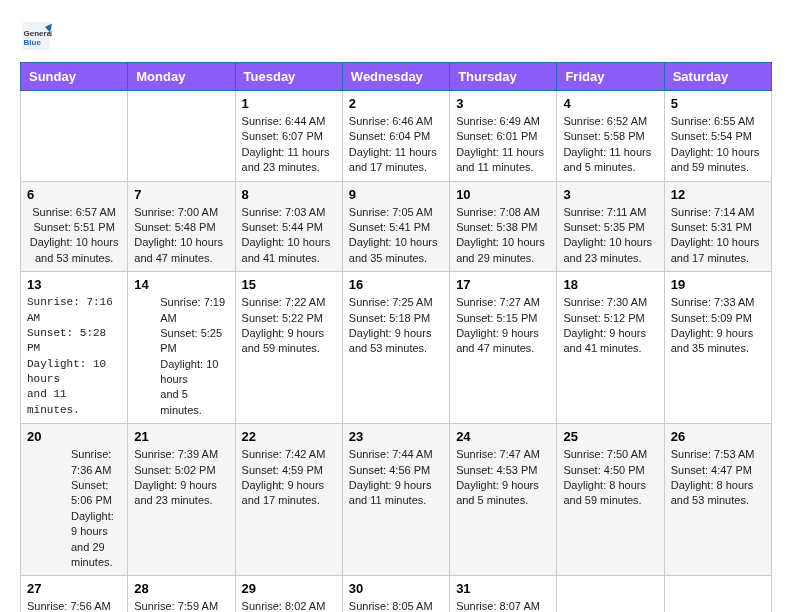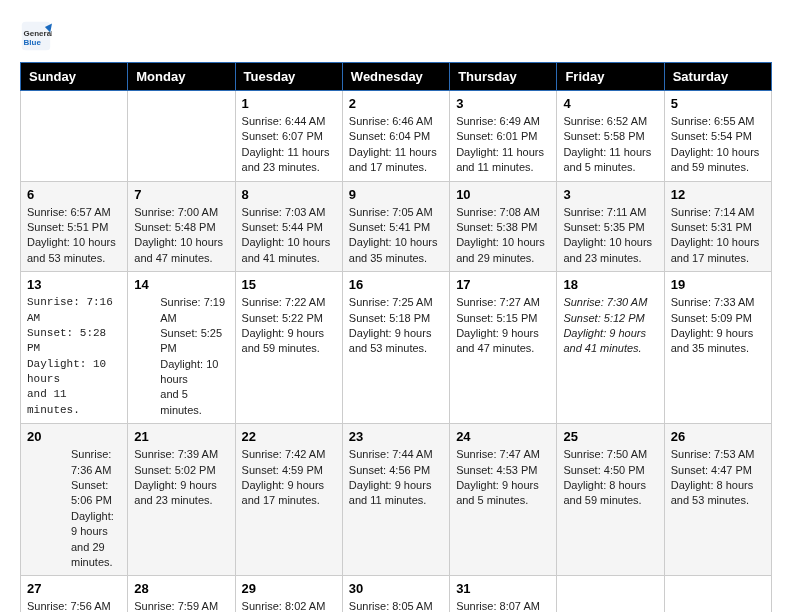--- a/index.html
+++ b/index.html
@@ -43,21 +43,21 @@
     .location {
       font-size: 16px;
       color: #444;
     }
     .calendar {
       width: 100%;
       border-collapse: collapse;
       font-size: 11px;
     }
     .calendar th {
-      background: #000000;
+      background: #8b5cf6;
       color: #fff;
       padding: 6px 8px;
       text-align: left;
       font-size: 13px;
       font-weight: bold;
       border: 1px solid #2a6ab5;
     }
     .calendar td {
       border: 1px solid #ccc;
       padding: 5px 6px;
@@ -154,21 +154,21 @@
           <span class="day-num">5</span>
           <div class="day-info" style="white-space: pre-line;">Sunrise: 6:55 AM
 Sunset: 5:54 PM
 Daylight: 10 hours
 and 59 minutes.</div>
         </td>
       </tr>
       <tr>
         <td>
           <span class="day-num">6</span>
-          <div class="day-info" style="white-space: pre-line;">Sunrise: 6:57 AM
+          <div class="day-info" style="white-space: pre-line; text-align: center;">Sunrise: 6:57 AM
 Sunset: 5:51 PM
 Daylight: 10 hours
 and 53 minutes.</div>
         </td>
         <td>
           <span class="day-num">7</span>
           <div class="day-info" style="white-space: pre-line;">Sunrise: 7:00 AM
 Sunset: 5:48 PM
 Daylight: 10 hours
 and 47 minutes.</div>
@@ -240,21 +240,21 @@
         </td>
         <td>
           <span class="day-num">17</span>
           <div class="day-info" style="white-space: pre-line;">Sunrise: 7:27 AM
 Sunset: 5:15 PM
 Daylight: 9 hours
 and 47 minutes.</div>
         </td>
         <td>
           <span class="day-num">18</span>
-          <div class="day-info" style="white-space: pre-line; font-style: italic;">Sunrise: 7:30 AM
+          <div class="day-info" style="white-space: pre-line;">Sunrise: 7:30 AM
 Sunset: 5:12 PM
 Daylight: 9 hours
 and 41 minutes.</div>
         </td>
         <td>
           <span class="day-num">19</span>
           <div class="day-info" style="white-space: pre-line;">Sunrise: 7:33 AM
 Sunset: 5:09 PM
 Daylight: 9 hours
 and 35 minutes.</div>

